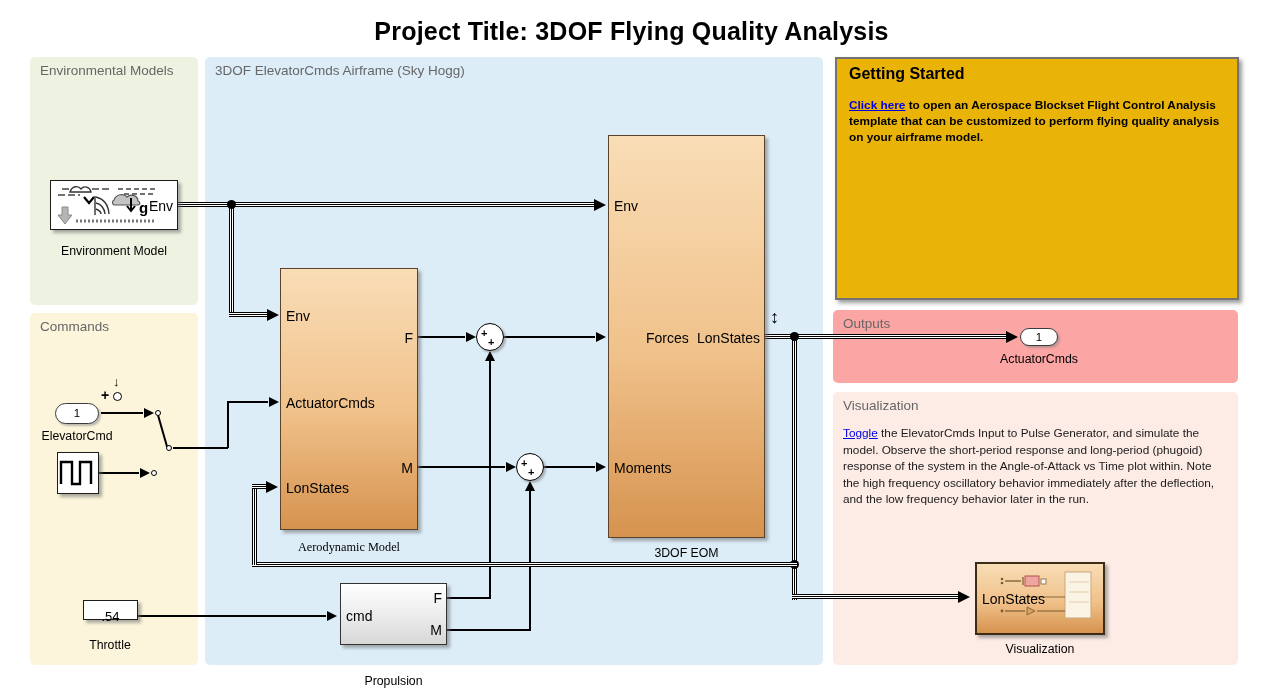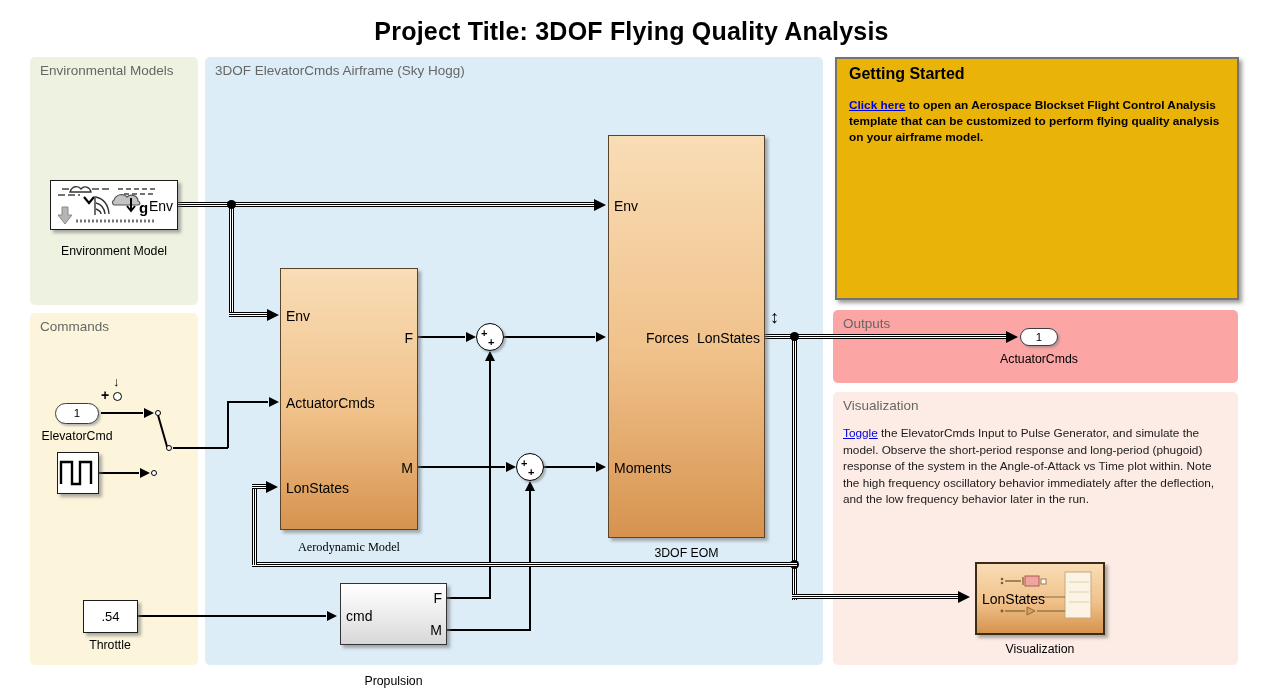--- a/index.html
+++ b/index.html
@@ -165,21 +165,21 @@
   <div class="oc" style="left:113px;top:392px;width:9px;height:9px;"></div>
   <div class="oc" style="left:155px;top:410px;"></div>
   <div class="oc" style="left:166px;top:445px;"></div>
 
   <div class="blk" style="left:57px;top:452px;width:42px;height:42px;">
     <svg width="38" height="38" viewBox="0 0 38 38" style="position:absolute;left:0;top:0;">
       <polyline points="3,31 3,9 14,9 14,31 22,31 22,9 33,9 33,31" fill="none" stroke="#000" stroke-width="2.4"></polyline>
     </svg>
   </div>
 
-  <div class="blk" style="left:83px;top:600px;width:55px;height:33px;text-align:center;font-size:13px;line-height:31px;">
+  <div class="blk" style="left:83px;top:600px;width:55px;height:20px;text-align:center;font-size:13px;line-height:31px;">
     <span>.54</span>
   </div>
   <div class="blk-label" style="left:60px;top:638px;width:100px;">Throttle</div>
 
   <div class="blk-orange" style="left:280px;top:268px;width:138px;height:262px;">
     <div class="port port-l" style="top:47px;">Env</div>
     <div class="port port-l" style="top:134px;">ActuatorCmds</div>
     <div class="port port-l" style="top:219px;">LonStates</div>
     <div class="port port-r" style="top:69px;">F</div>
     <div class="port port-r" style="top:199px;">M</div>

